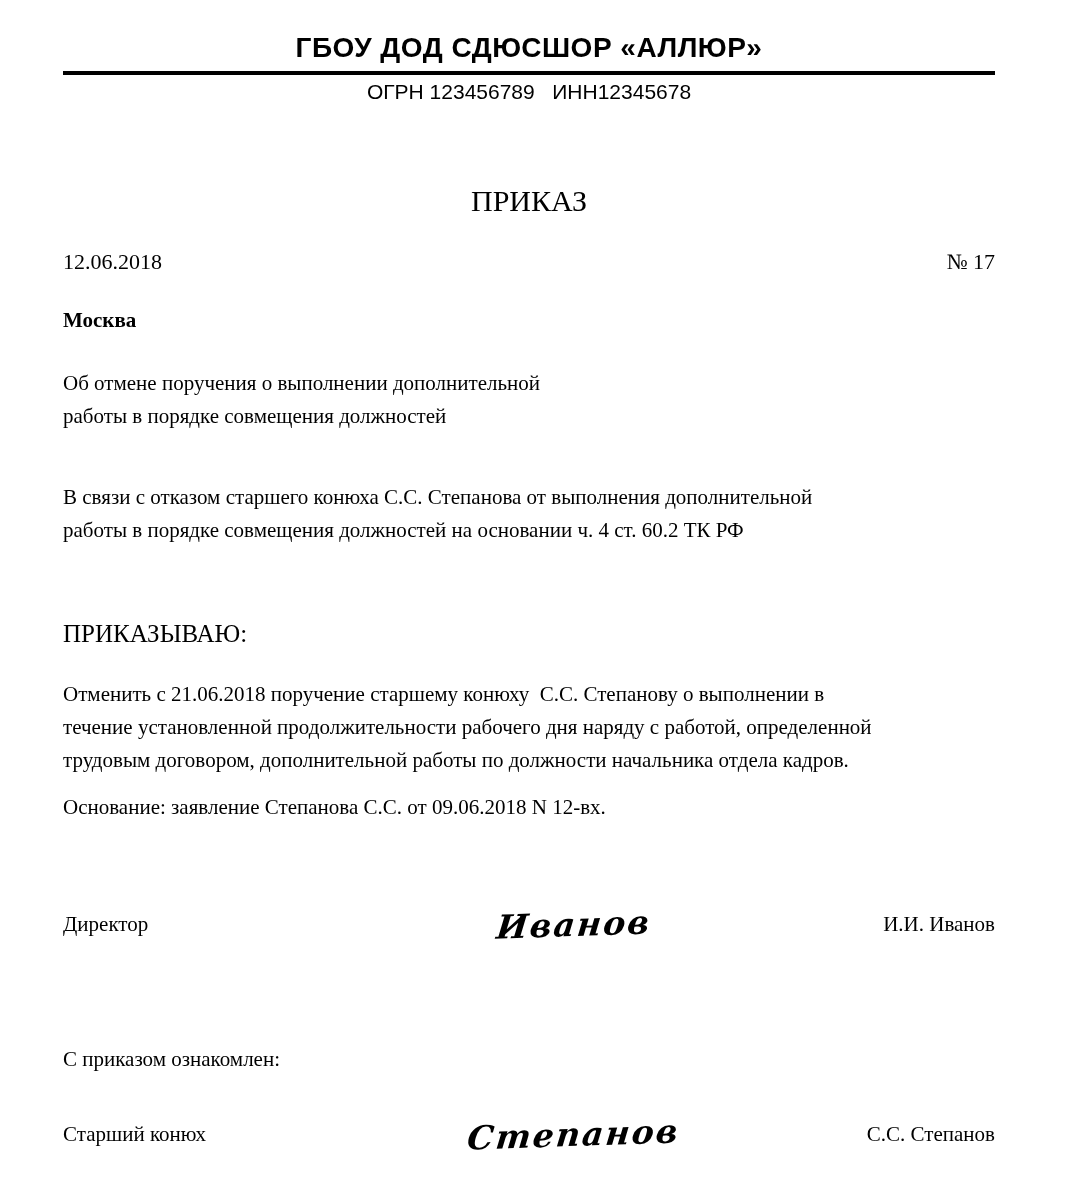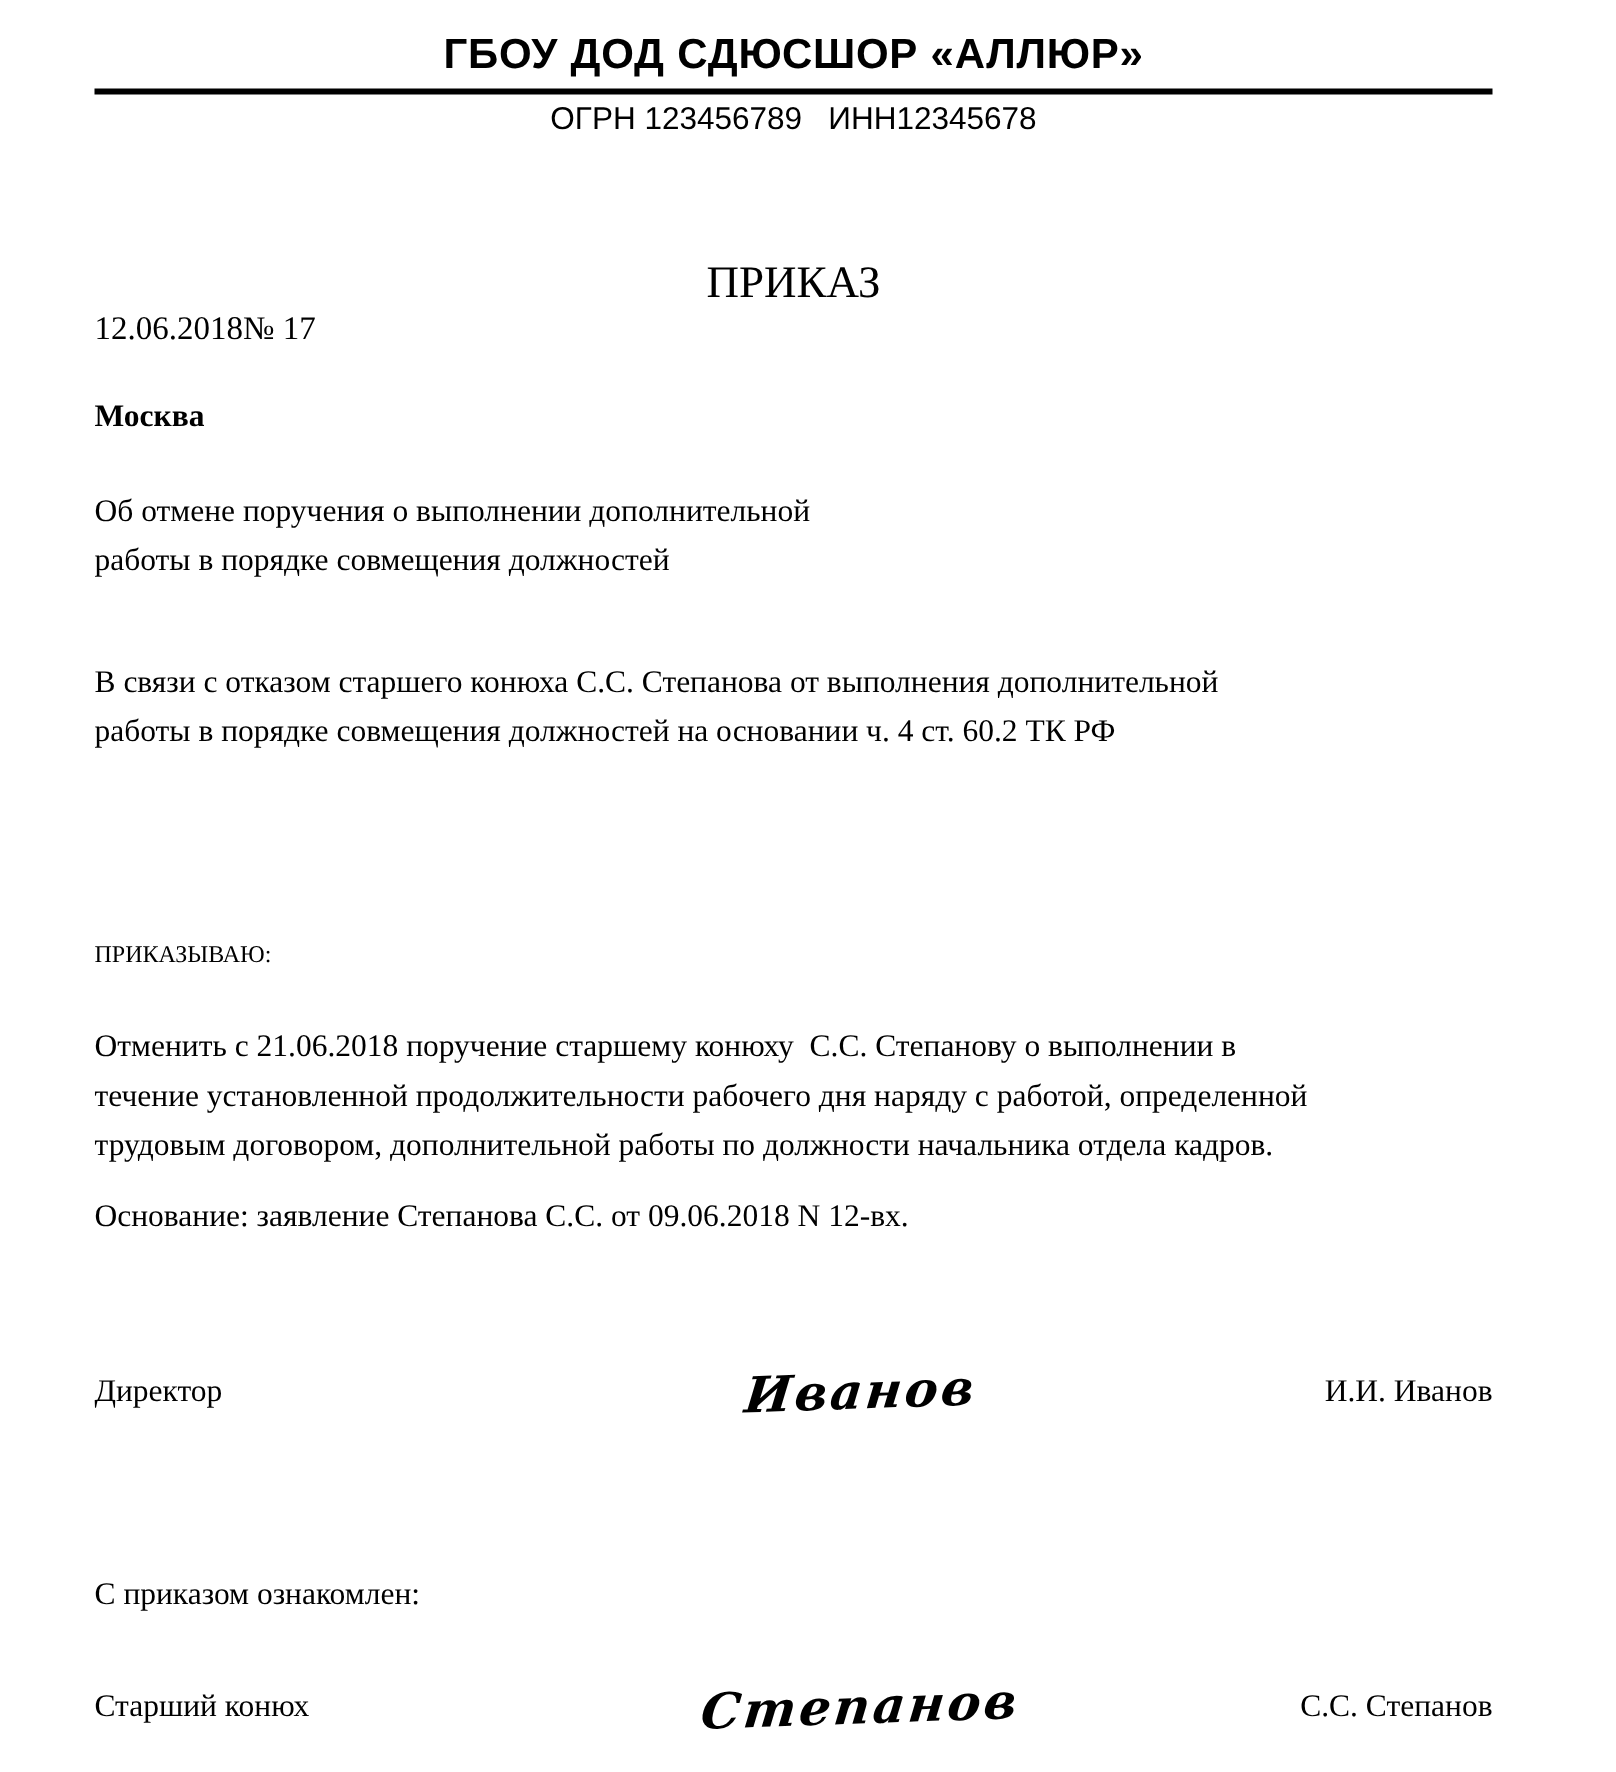--- a/index.html
+++ b/index.html
@@ -11,21 +11,21 @@
   body {
     width: 1077px;
     height: 1181px;
     overflow: hidden;
     font-family: "Liberation Serif", serif;
   }
   .page {
     box-sizing: border-box;
     width: 1022px;
     height: 1181px;
-    padding: 20px 27px 0 63px;
+    padding: 32px 27px 0 63px;
   }
   
   .org-header {
     text-align: center;
     font-family: "Liberation Sans", sans-serif;
   }
   .org-name {
     font-size: 28px;
     font-weight: bold;
     line-height: 32px;
@@ -46,42 +46,44 @@
   
   .order-title {
     text-align: center;
     font-size: 30px;
     font-weight: normal;
     line-height: 34px;
     margin: 80px 0 0 0;
   }
   .date-row {
     display: flex;
+    justify-content: space-between;
     align-items: baseline;
     font-size: 22px;
     line-height: 26px;
+    margin-top: 31px;
   }
   .city {
     text-align: left;
     font-size: 21px;
     font-weight: bold;
     line-height: 25px;
     margin-top: 33px;
   }
   
   .doc-line {
     white-space: pre;
     font-size: 21px;
     line-height: 33px;
   }
   .subject { margin-top: 34px; }
   .preamble { margin-top: 48px; }
   .command-word {
-    margin-top: 116px;
-    font-size: 16px;
+    margin-top: 70px;
+    font-size: 25px;
     line-height: 33px;
   }
   .order-body { margin-top: 28px; }
   .basis { margin-top: 14px; }
   
   .sig-row {
     display: flex;
     align-items: center;
     margin-top: 0;
     font-size: 21px;

